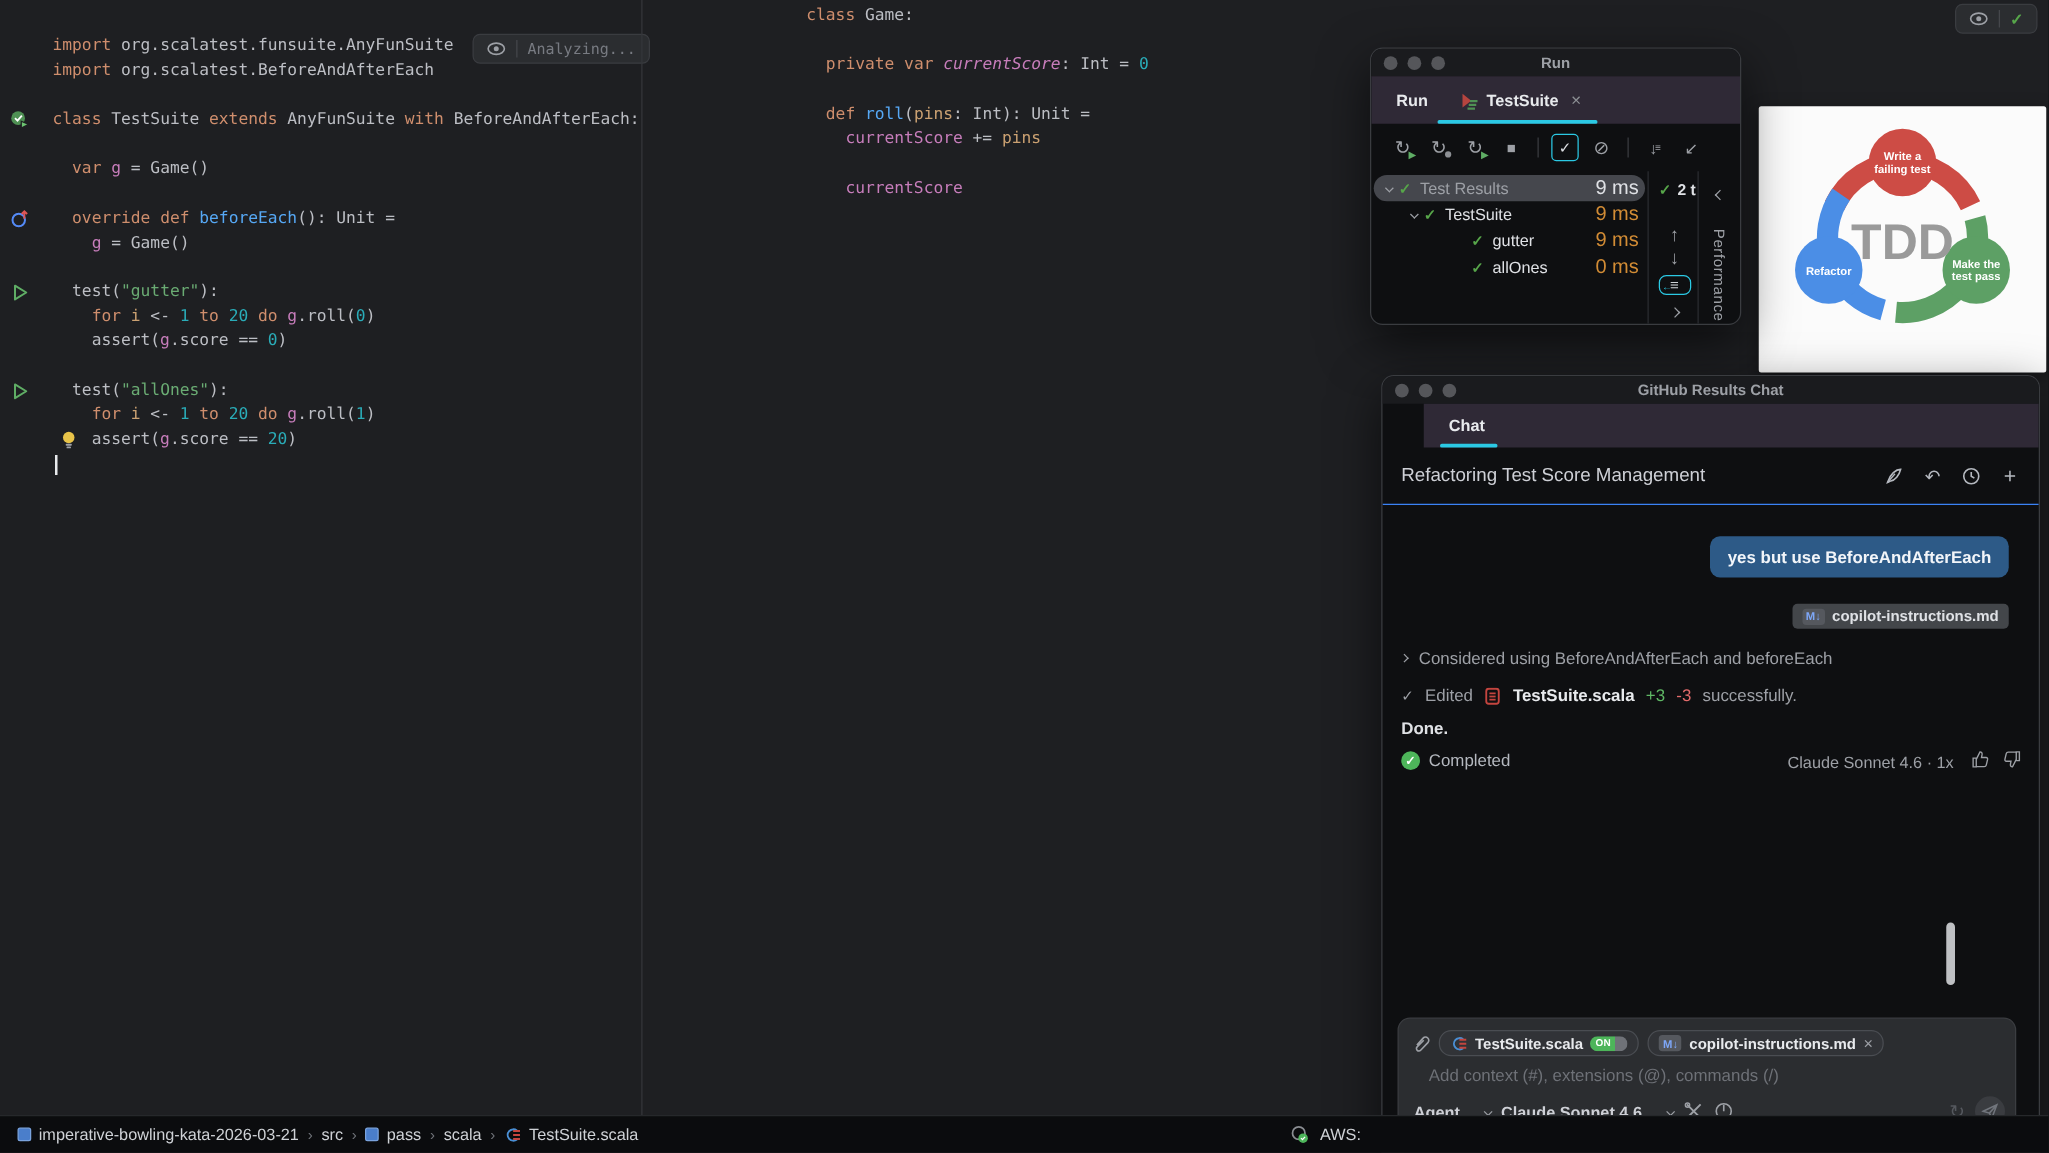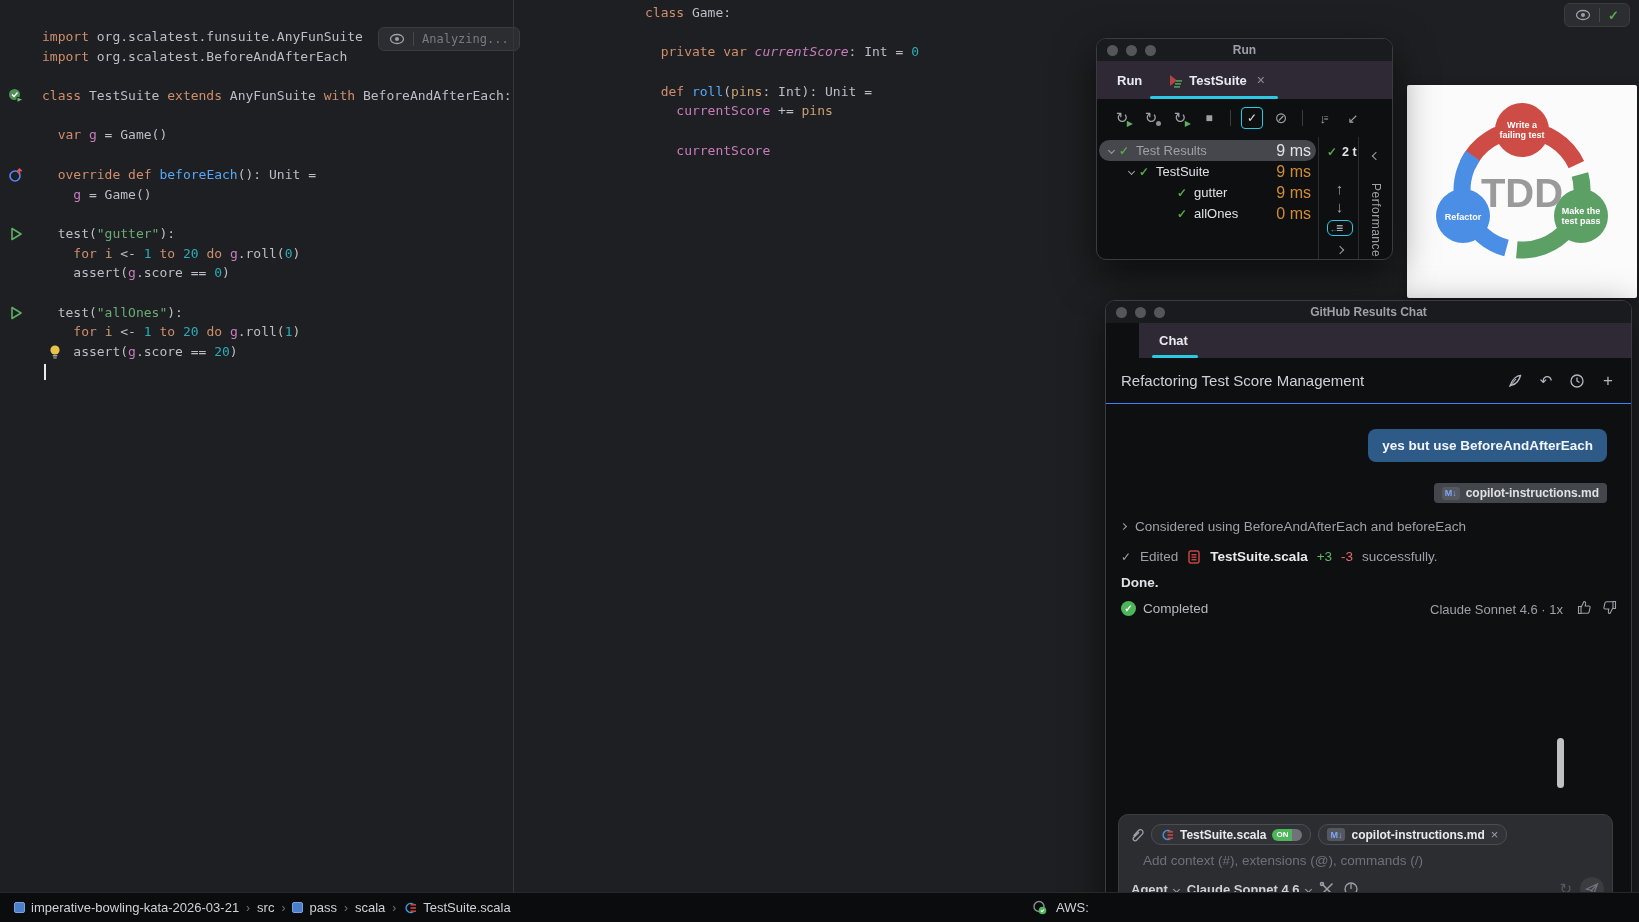--- a/index.html
+++ b/index.html
@@ -114,21 +114,21 @@
   .inchips{ position:absolute; top:9px; left:10px; display:flex; align-items:center; gap:7px; }
   .inchip{ display:flex; align-items:center; gap:6px; height:21px; padding:0 8px; border:1px solid #4a4d52;
            border-radius:10px; font-size:12px; font-weight:bold; color:#e8eaed; background:#313337; }
   .onbadge{ display:inline-flex; height:12px; border-radius:6px; overflow:hidden; font-size:8px; font-weight:bold; }
   .onbadge .on{ background:#4db55a; color:#fff; padding:0 4px; display:flex; align-items:center; }
   .onbadge .knob{ background:#6f7278; width:10px; }
   .chipx{ color:#9da0a6; font-weight:normal; font-size:13px; }
   .placeholder{ position:absolute; top:38px; left:12px; font-size:13.5px; color:#6e7177;margin-left:12px; }
   .inbottom{ position:absolute; top:62px; left:12px; right:8px; height:24px; display:flex; align-items:center; gap:8px;
              font-size:13px; color:#ced0d6; }
-  .inbottom .grp{ display:flex; align-items:center; gap:6px; }
+  .inbottom .grp{ display:flex; align-items:center; gap:20px; }
   .sendicons{ position:absolute; right:8px; top:62px; display:flex; gap:8px; align-items:center; color:#55585e; }
   .sendbtn{ width:24px; height:24px; border-radius:50%; background:#3a3c40; display:flex; align-items:center; justify-content:center; }
 
   
   #statusbar{ position:absolute; left:0; top:892px; width:1639px; height:30px; background:#0b0c0e;
               border-top:1px solid #26282b; display:flex; align-items:center; font-size:13px; color:#cfd2d6; }
   .crumbs{ display:flex; align-items:center; gap:7px; margin-left:14px; }
   .crumb{ display:flex; align-items:center; gap:6px; }
   .crumbsep{ color:#6f7278; font-size:12px; }
   .modico{ width:11px; height:11px; border-radius:2px; background:#4a7ecb; border:1px solid #7aa3dd; }

